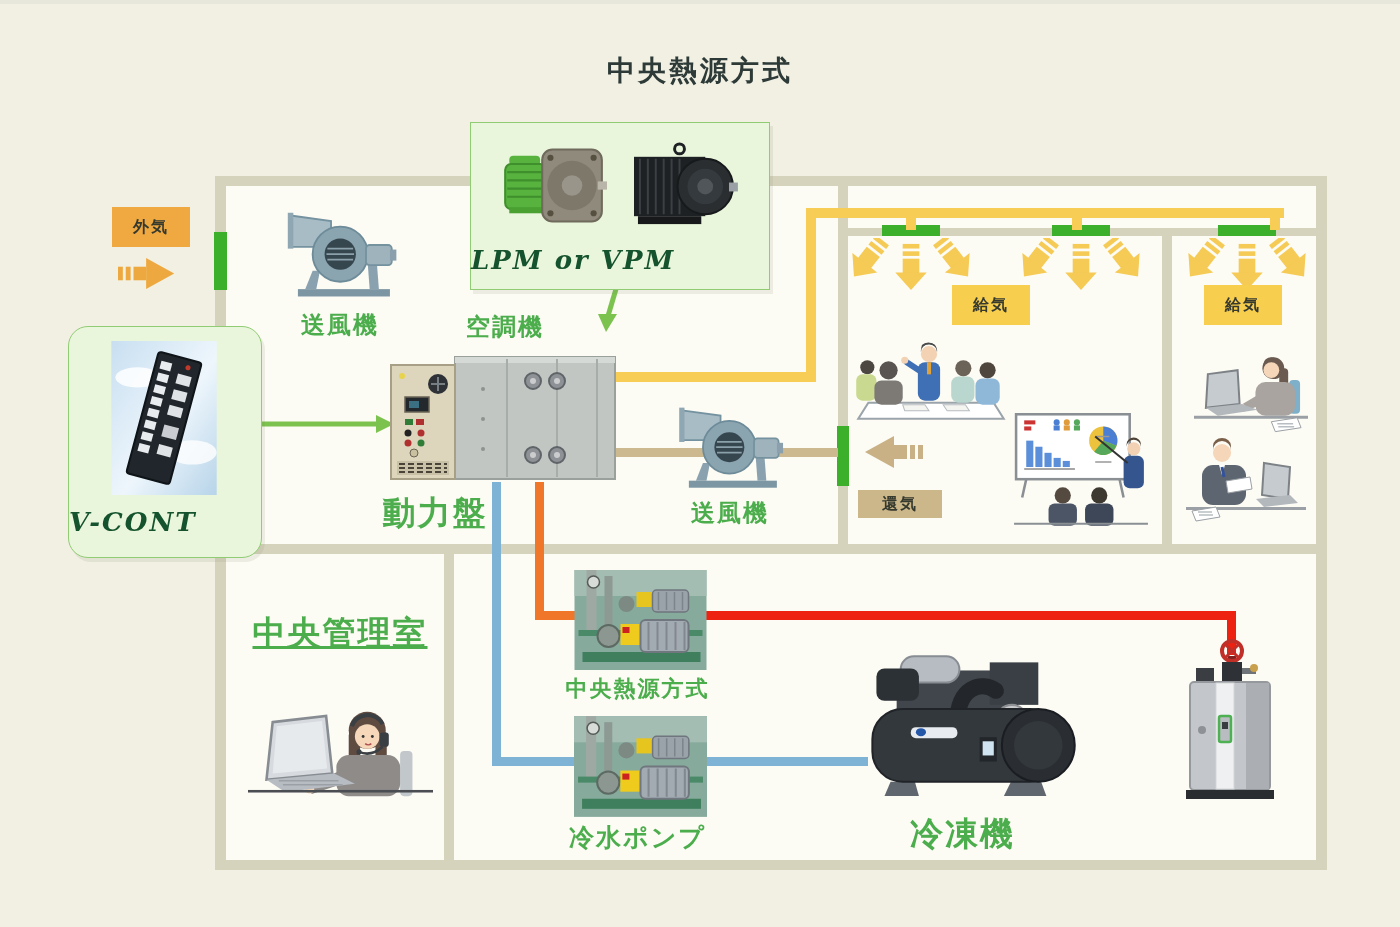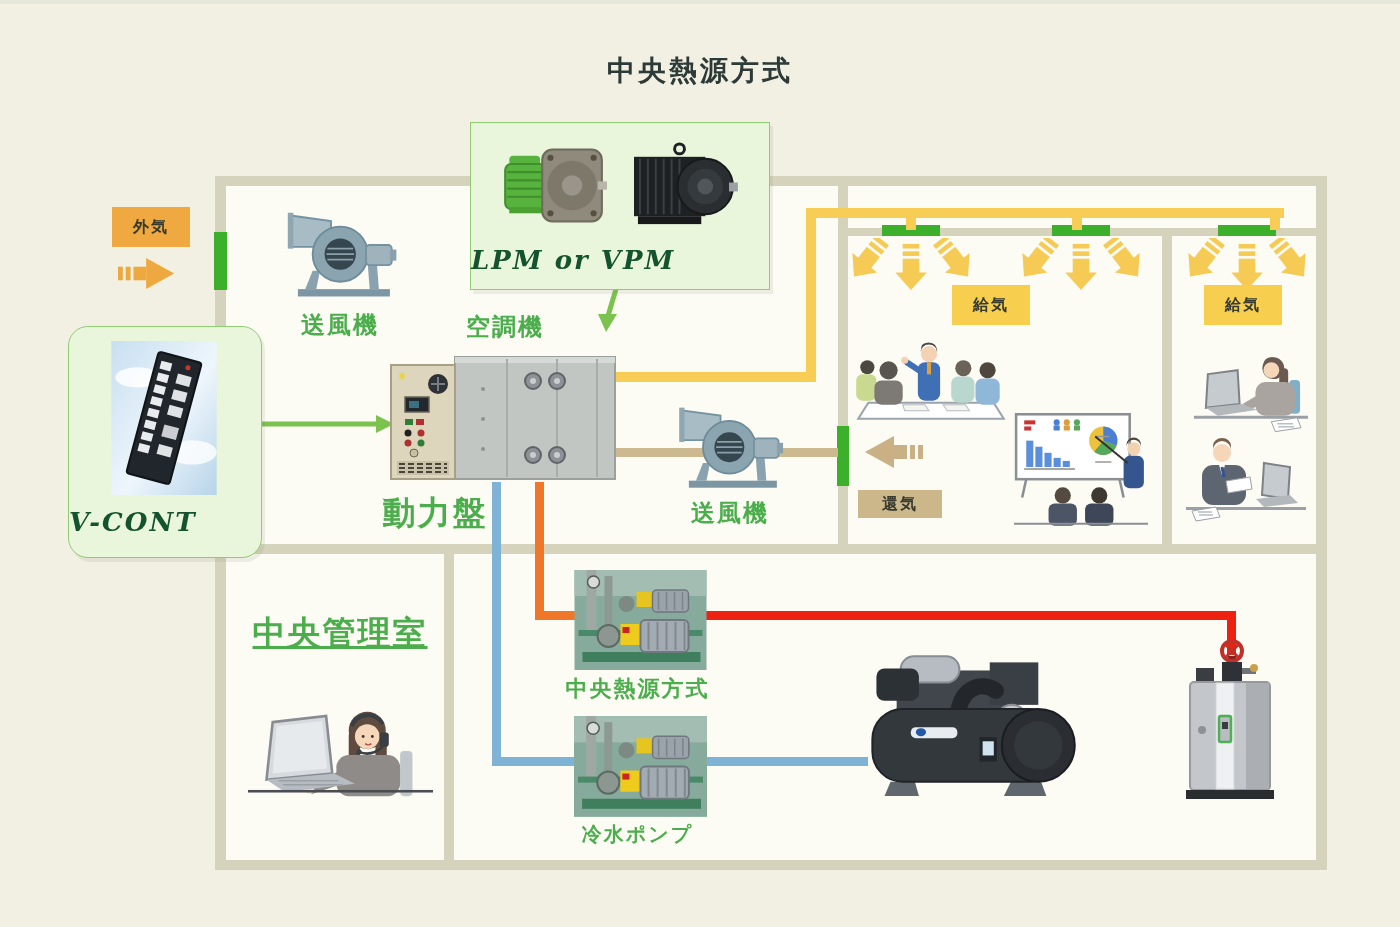--- a/index.html
+++ b/index.html
@@ -421,21 +421,22 @@
       <use href="#sym-operator"></use>
     </svg>
 
   <svg class="abs art" style="left:574px;top:566px;" width="133" height="100">
       <use href="#sym-pump"></use>
     </svg>
   <div class="abs glabel" style="left:555px;top:670px;width:165px;font-size:22px;">中央熱源方式</div>
   <svg class="abs art" style="left:574px;top:712px;" width="133" height="101">
       <use href="#sym-pump"></use>
     </svg>
-  <div class="abs glabel" style="left:555px;top:817px;width:165px;font-size:20px;">冷水ポンプ</div>
+  <div class="abs glabel" style="left:555px;top:817px;width:165px;font-size:25px;">冷水ポンプ</div>
   <svg class="abs art" style="left:860px;top:626px;" width="218" height="172">
       <use href="#sym-chiller"></use>
     </svg>
+  <div class="abs glabel big" style="left:880px;top:808px;width:165px;">冷凍機</div>
   <svg class="abs art" style="left:1184px;top:634px;" width="92" height="165">
       <use href="#sym-boiler"></use>
     </svg>
 
 </div>
 
 </body></html>

